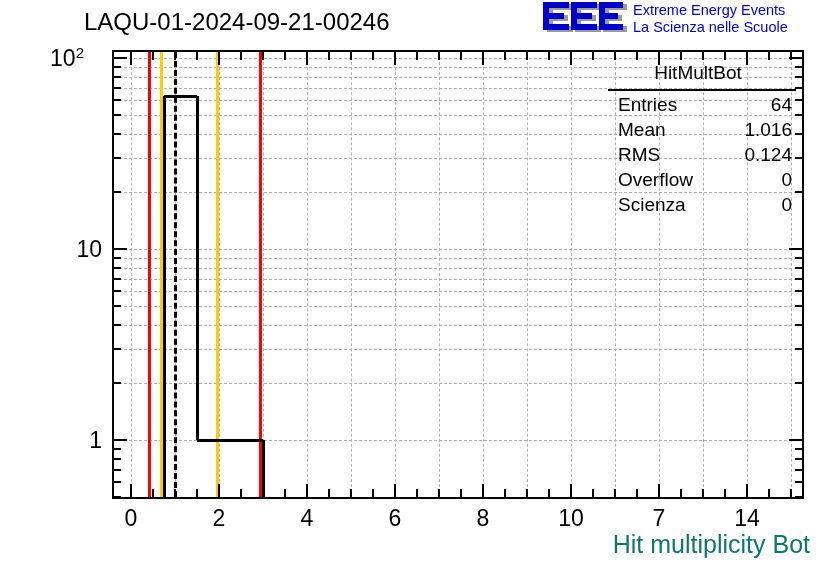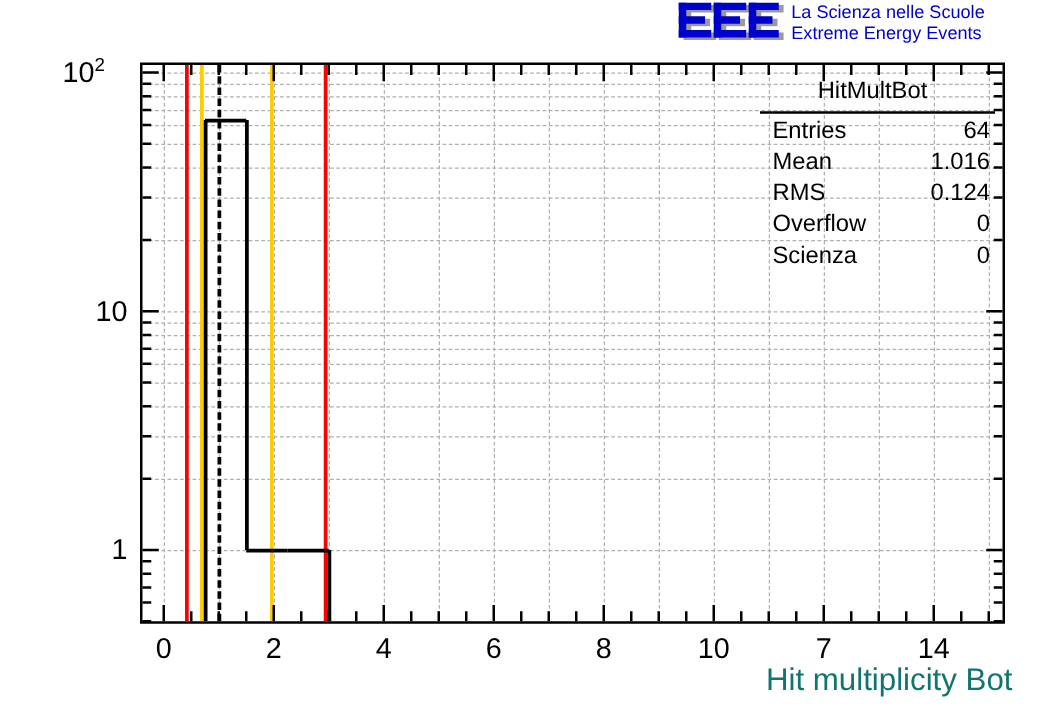--- a/index.html
+++ b/index.html
@@ -68,20 +68,21 @@
   .stats-rule{position:absolute;left:8px;top:27px;width:188px;height:2px;background:#000;}
   .stats-row{position:absolute;left:10px;width:186px;height:25px;}
   .stats-key{position:absolute;left:8px;top:0;}
   .stats-val{position:absolute;right:4px;top:0;text-align:right;}
 </style>
 </head>
 <body>
 
 <div id="root">
 
+  <div class="plot-title">LAQU-01-2024-09-21-00246</div>
 
   <div class="logo-wrap">
     <svg class="logo-eee" viewBox="0 0 86 32">
       <g fill="#9a9a9a">
         <rect x="6" y="2" width="26" height="6"></rect>
         <rect x="6" y="2" width="6" height="28"></rect>
         <rect x="6" y="13" width="21" height="6"></rect>
         <rect x="6" y="24" width="26" height="6"></rect>
         <rect x="34" y="2" width="26" height="6"></rect>
         <rect x="34" y="2" width="6" height="28"></rect>
@@ -101,22 +102,22 @@
         <rect x="30" y="0" width="6" height="28"></rect>
         <rect x="30" y="11" width="21" height="6"></rect>
         <rect x="30" y="22" width="26" height="6"></rect>
         <rect x="58" y="0" width="24" height="6"></rect>
         <rect x="58" y="0" width="6" height="28"></rect>
         <rect x="58" y="11" width="19" height="6"></rect>
         <rect x="58" y="22" width="24" height="6"></rect>
       </g>
     </svg>
     <div class="logo-text">
+      <div>Extreme Energy Events</div>
       <div>La Scienza nelle Scuole</div>
-      <div>Extreme Energy Events</div>
     </div>
   </div>
 
   <div class="plotclip" id="plotclip">
       <div class="grid-h" style="top: 388px;"></div>
       <div class="grid-h" style="top: 330.503px;"></div>
       <div class="grid-h" style="top: 296.87px;"></div>
       <div class="grid-h" style="top: 273.007px;"></div>
       <div class="grid-h" style="top: 254.497px;"></div>
       <div class="grid-h" style="top: 239.373px;"></div>

